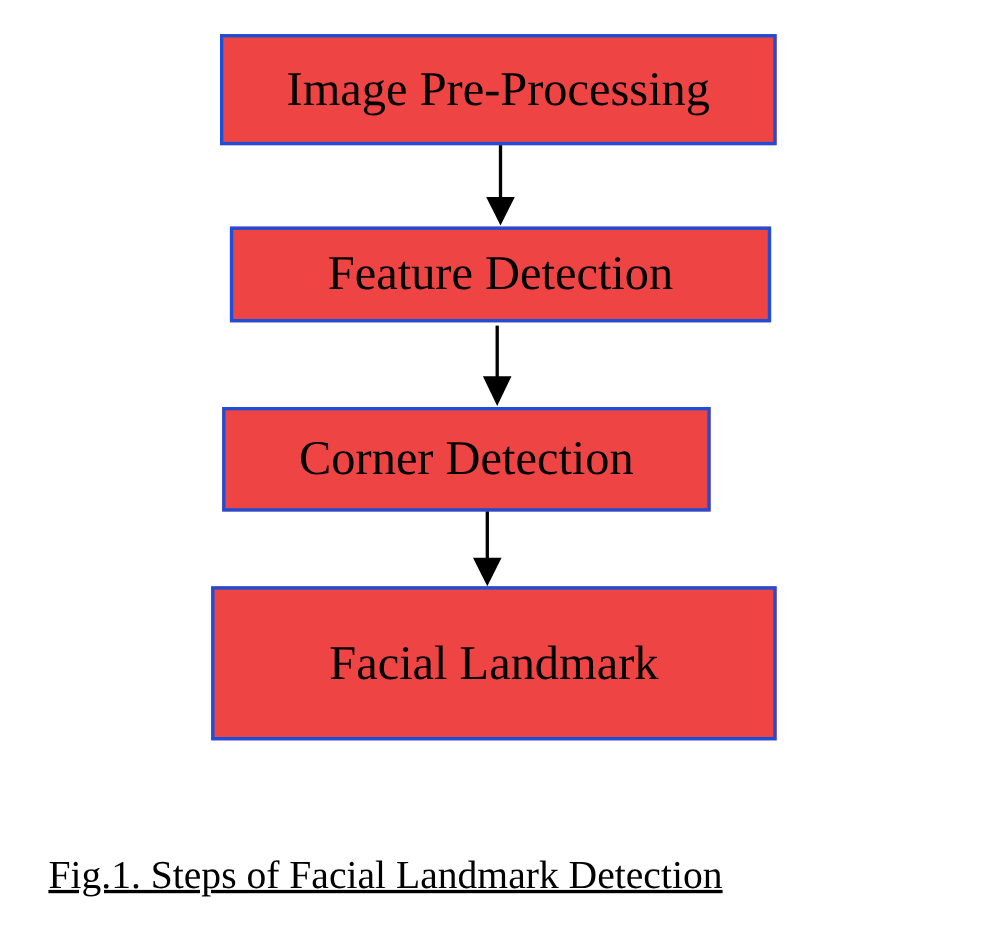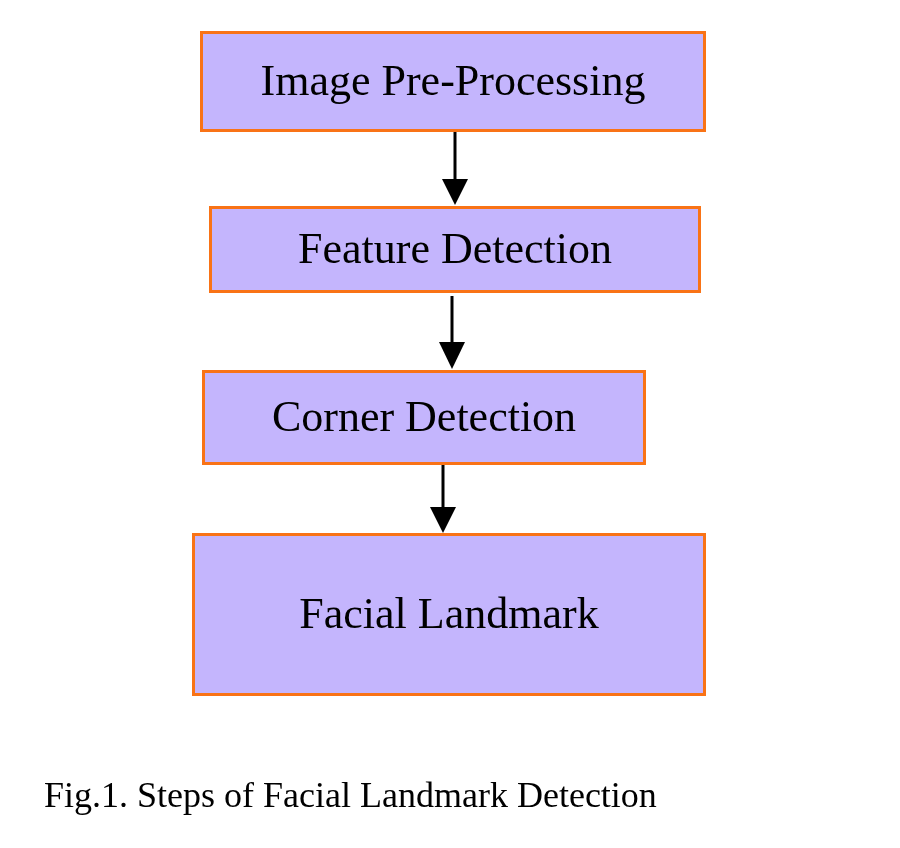--- a/index.html
+++ b/index.html
@@ -1,23 +1,23 @@
 <!DOCTYPE html>
 <html><head>
 <meta charset="utf-8">
 <style>
   html, body { margin: 0; padding: 0; background: #ffffff; }
   body { width: 900px; height: 848px; position: relative; overflow: hidden; font-family: "Liberation Serif", "DejaVu Serif", serif; color: #000; }
-  .box { position: absolute; box-sizing: border-box; border: 3px solid #f97316; background: #c4b5fd; display: flex; align-items: center; justify-content: center; text-align: center; font-size: 44px; line-height: 1.2; }
+  .box { position: absolute; box-sizing: border-box; border: 3px solid #1d4ed8; background: #ef4444; display: flex; align-items: center; justify-content: center; text-align: center; font-size: 44px; line-height: 1.2; }
   #b1 { left: 200px; top: 31px; width: 506px; height: 101px; }
   #b2 { left: 209px; top: 206px; width: 492px; height: 87px; text-align: right; }
   #b3 { left: 202px; top: 370px; width: 444px; height: 95px; }
-  #b4 { left: 192px; top: 533px; width: 514px; height: 163px; }
+  #b4 { left: 192px; top: 533px; width: 514px; height: 140px; }
   .arrow { position: absolute; left: 0; top: 0; }
-  .caption { position: absolute; left: 44px; top: 774px; font-size: 36px; white-space: nowrap; }
+  .caption { position: absolute; left: 44px; top: 774px; font-size: 36px; white-space: nowrap; text-decoration: underline; }
 </style>
 </head>
 <body>
 
 <div class="box" id="b1">
   <span>Image Pre-Processing</span>
 </div>
 
 <div class="box" id="b2">
   <span>Feature Detection</span>

